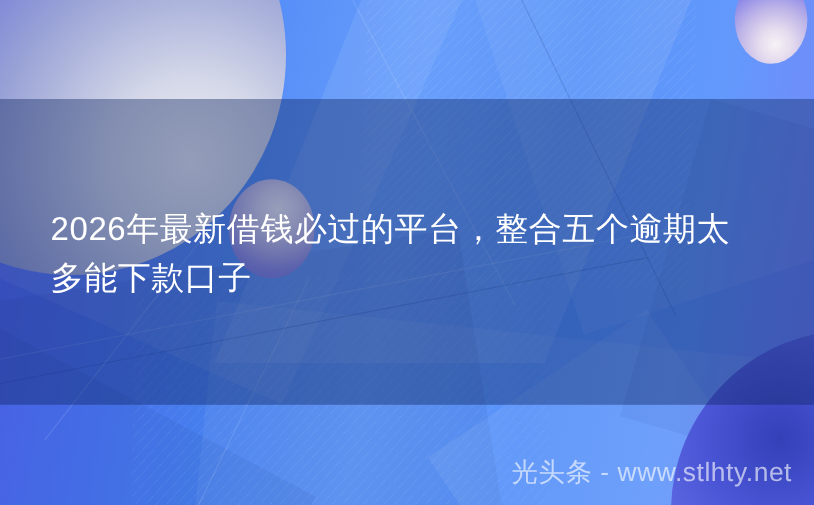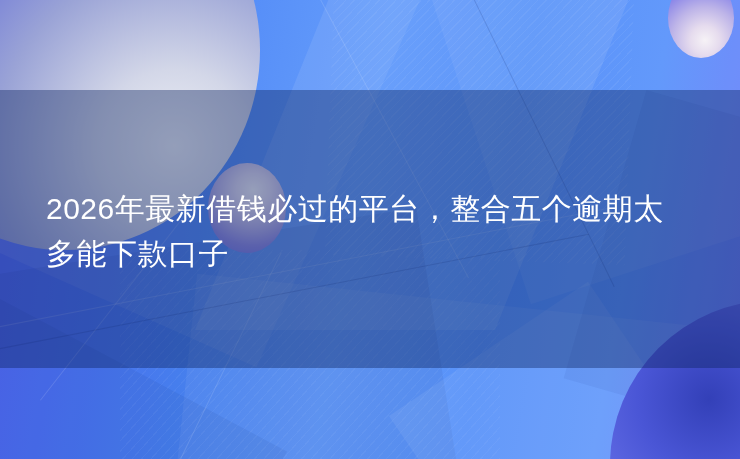--- a/index.html
+++ b/index.html
@@ -251,14 +251,15 @@
 
   <div class="sphere sphere-big-left"></div>
   <div class="sphere sphere-mid"></div>
   <div class="sphere sphere-topright"></div>
   <div class="sphere sphere-bottomright"></div>
 
   <div class="scrim"></div>
 
   <div class="headline">2026年最新借钱必过的平台，整合五个逾期太多能下款口子</div>
 
+  <div class="watermark">光头条 - www.stlhty.net</div>
 
 </div>
 
 </body></html>

